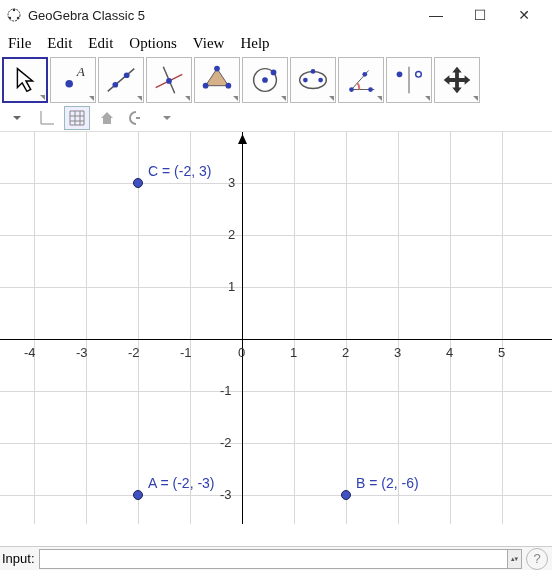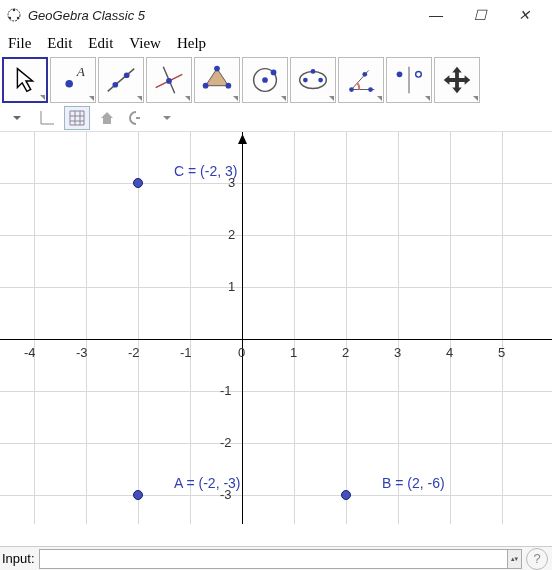--- a/index.html
+++ b/index.html
@@ -1,18 +1,18 @@
 <!DOCTYPE html>
 <html><head>
 <meta charset="utf-8">
 <style>
   * { box-sizing: border-box; margin: 0; padding: 0; }
   body { font-family: Arial, sans-serif; font-size: 13px; background: #fff; width: 552px; height: 570px; overflow: hidden; position: relative; }
   
-  .titlebar { height: 30px; display: flex; align-items: center; padding: 0 6px; background: #fff; font-style: italic; }
+  .titlebar { height: 30px; display: flex; align-items: center; padding: 0 6px; background: #fff; }
   .titlebar .app-icon { width: 16px; height: 16px; margin-right: 6px; }
   .titlebar .title { flex: 1; font-size: 13px; color: #222; }
   .titlebar .winbtn { width: 44px; height: 28px; display: flex; align-items: center; justify-content: center; font-size: 14px; color: #333; }
   
   .menubar { height: 26px; display: flex; align-items: center; padding: 0 2px; gap: 4px; background: #fff; font-size: 15px; font-family: Liberation Serif, serif; }
   .menubar .menu-item { padding: 2px 6px; color: #000; }
   
   .toolbar { height: 48px; display: flex; align-items: center; padding: 2px 2px; gap: 2px; background: #fff; }
   .tool { width: 46px; height: 46px; border: 1px solid #bbb; background: #fdfdfd; position: relative; display: flex; align-items: center; justify-content: center; }
   .tool svg { width: 38px; height: 38px; }
@@ -22,21 +22,21 @@
   .viewbar { height: 28px; display: flex; align-items: center; padding: 2px 4px; gap: 4px; background: #fff; border-bottom: 1px solid #ddd; }
   .viewbar .vbtn { width: 26px; height: 24px; display: flex; align-items: center; justify-content: center; border: 1px solid transparent; }
   .viewbar .vbtn.active { border: 1px solid #9bb; background: #eef; }
   
   .graphics { position: relative; width: 552px; height: 392px; background: #fff; overflow: hidden; }
   .gridline { position: absolute; background: #d8d8d8; }
   .axis { position: absolute; background: #000; }
   .ticklabel { position: absolute; font-size: 13px; color: #333; }
   .arrowhead { position: absolute; }
   .pt { position: absolute; width: 10px; height: 10px; border-radius: 50%; background: #4050c0; border: 1px solid #202060; transform: translate(-50%, -50%); }
-  .ptlabel { position: absolute; color: #3040b0; font-size: 14px; white-space: nowrap; margin-left: 26px; }
+  .ptlabel { position: absolute; color: #3040b0; font-size: 14px; white-space: nowrap; }
   
   .inputbar { position: absolute; bottom: 0; left: 0; right: 0; height: 24px; display: flex; align-items: center; background: #f6f6f6; border-top: 1px solid #ccc; }
   .inputbar .lbl { padding: 0 4px 0 2px; font-size: 13px; }
   .inputbar input { flex: 1; height: 20px; border: 1px solid #aaa; padding: 0 4px; font-size: 13px; background: #fff; }
   .inputbar .spin { width: 14px; height: 20px; border: 1px solid #aaa; border-left: none; background: #eee; display:flex; flex-direction:column; font-size:7px; align-items:center; justify-content:center; color:#555;}
   .inputbar .help { width: 22px; height: 22px; margin: 0 4px; border-radius: 50%; border: 1px solid #bbb; display: flex; align-items: center; justify-content: center; color: #888; font-size: 13px; }
 </style>
 </head>
 <body>
 
@@ -52,20 +52,21 @@
   <span class="title">GeoGebra Classic 5</span>
   <div class="winbtn">—</div>
   <div class="winbtn">☐</div>
   <div class="winbtn">✕</div>
 </div>
 
 <div class="menubar">
   <div class="menu-item">File</div>
   <div class="menu-item">Edit</div>
   <div class="menu-item">Edit</div>
+  <div class="menu-item">Options</div>
   <div class="menu-item">View</div>
   <div class="menu-item">Help</div>
 </div>
 
 <div class="toolbar">
   <div class="tool selected">
     <svg viewBox="0 0 40 40">
         <path d="M12 8 L12 28 L17 23 L22 32 L26 30 L21 21 L28 21 Z" fill="#fff" stroke="#000" stroke-width="1.5"></path>
       </svg>
     <div class="drop"></div>

